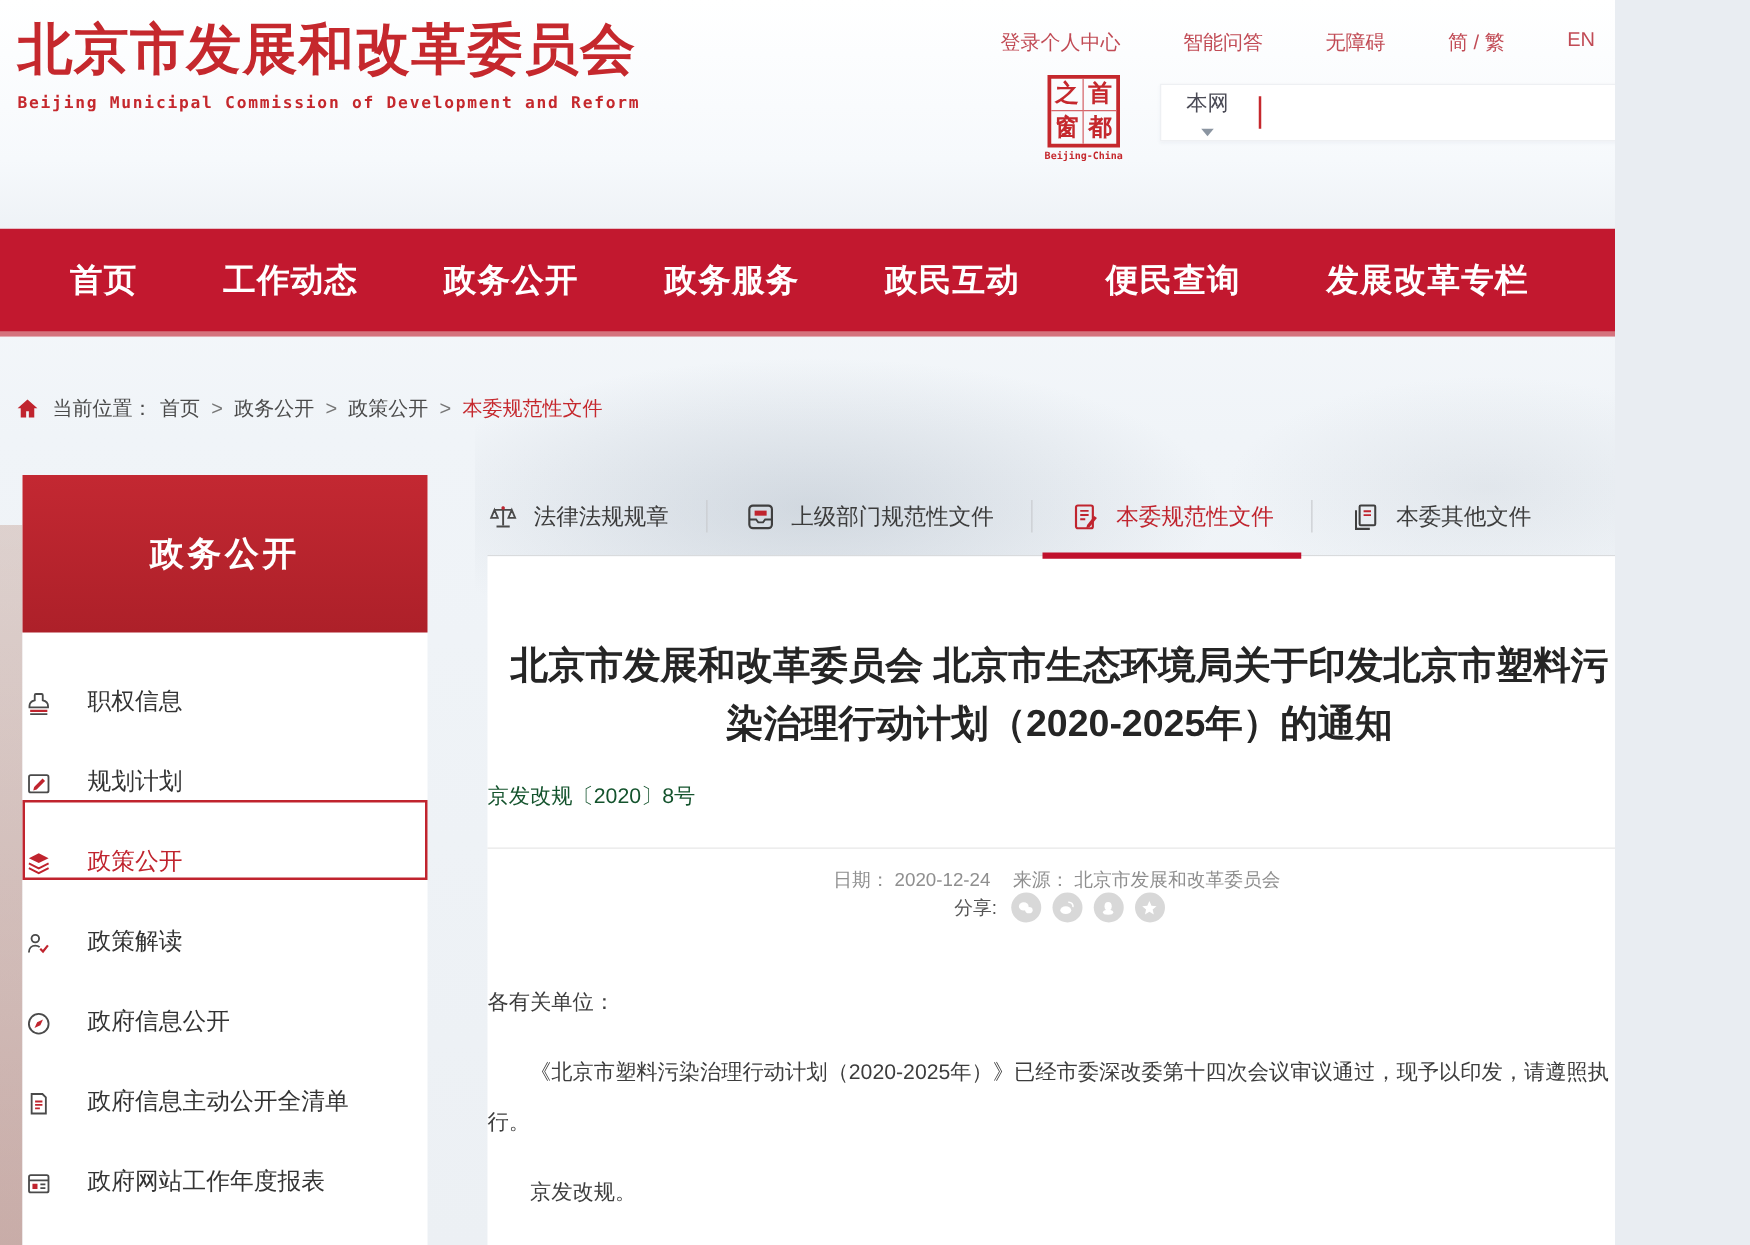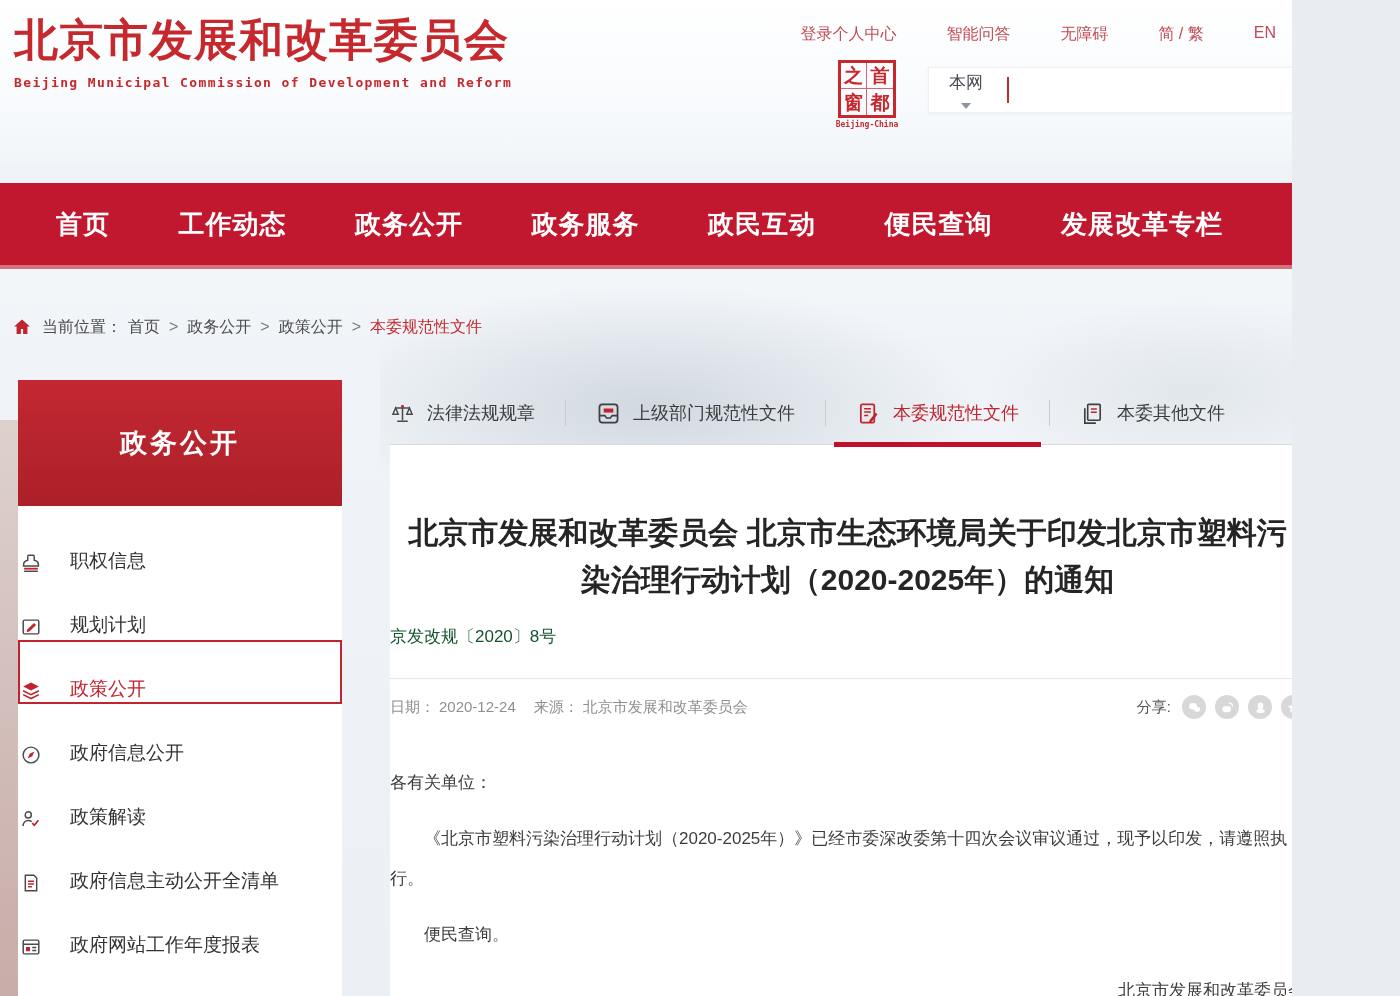--- a/index.html
+++ b/index.html
@@ -88,21 +88,21 @@
   .tab.active::after{content:"";position:absolute;left:-22px;right:-22px;bottom:-21px;
         height:5px;background:#c0102c;}
   .tab-divider{width:1px;height:26px;background:#c9ccd0;margin:0 30px;}
 
   .article-panel{background:#ffffff;margin-top:0;padding:1px 0 60px;min-height:520px;}
   .article-title{margin:64px 10px 0;font-size:30px;font-weight:bold;color:#252525;
         text-align:center;line-height:1.55;}
   .doc-number{margin-top:22px;text-align:left;font-size:17px;color:#14532d;}
   .meta-row{display:flex;justify-content:space-between;align-items:center;
         margin-top:30px;border-top:1px solid #e7e7e7;padding-top:16px;
-        font-size:15px;color:#8f8f8f;}
+        font-size:15px;color:#8f8f8f;flex-direction:column;}
   .meta-left span{margin-right:4px;}
   .meta-left .gap{margin-left:14px;}
   .share{display:flex;align-items:center;gap:9px;color:#555;}
   .share-label{margin-right:2px;}
   .share-circle{width:24px;height:24px;border-radius:50%;background:#d8d8d8;
         display:flex;align-items:center;justify-content:center;cursor:pointer;}
   .share-circle svg{width:15px;height:15px;}
   .article-body{margin-top:44px;font-size:17px;color:#3d3d3d;line-height:2.35;}
   .article-body p{margin:16px 0;}
   .indent{text-indent:2em;}
@@ -269,29 +269,29 @@
             <span class="sidebar-label">规划计划</span>
           </li>
           <li class="sidebar-item active">
             <svg class="icon22">
               <use href="#i-layers" xlink:href="#i-layers"></use>
             </svg>
             <span class="sidebar-label">政策公开</span>
           </li>
           <li class="sidebar-item">
             <svg class="icon22">
+              <use href="#i-person" xlink:href="#i-person"></use>
+            </svg>
+            <span class="sidebar-label">政策解读</span>
+          </li>
+          <li class="sidebar-item">
+            <svg class="icon22">
               <use href="#i-compass" xlink:href="#i-compass"></use>
             </svg>
             <span class="sidebar-label">政府信息公开</span>
-          </li>
-          <li class="sidebar-item">
-            <svg class="icon22">
-              <use href="#i-person" xlink:href="#i-person"></use>
-            </svg>
-            <span class="sidebar-label">政策解读</span>
           </li>
           <li class="sidebar-item">
             <svg class="icon22">
               <use href="#i-doclist" xlink:href="#i-doclist"></use>
             </svg>
             <span class="sidebar-label">政府信息主动公开全清单</span>
           </li>
           <li class="sidebar-item">
             <svg class="icon22">
               <use href="#i-report" xlink:href="#i-report"></use>
@@ -369,19 +369,19 @@
                     <use href="#s-qzone" xlink:href="#s-qzone"></use>
                   </svg>
                 </span>
               </span>
           </div>
         </div>
 
         <div class="article-body">
           <p>各有关单位：</p>
           <p class="indent">《北京市塑料污染治理行动计划（2020-2025年）》已经市委深改委第十四次会议审议通过，现予以印发，请遵照执行。</p>
-          <p class="indent">便民查询。</p>
+          <p class="indent">京发改规。</p>
           <p class="signature">北京市发展和改革委员会</p>
         </div>
       </div>
     </main>
   </div>
 </div>
 
 </body></html>

